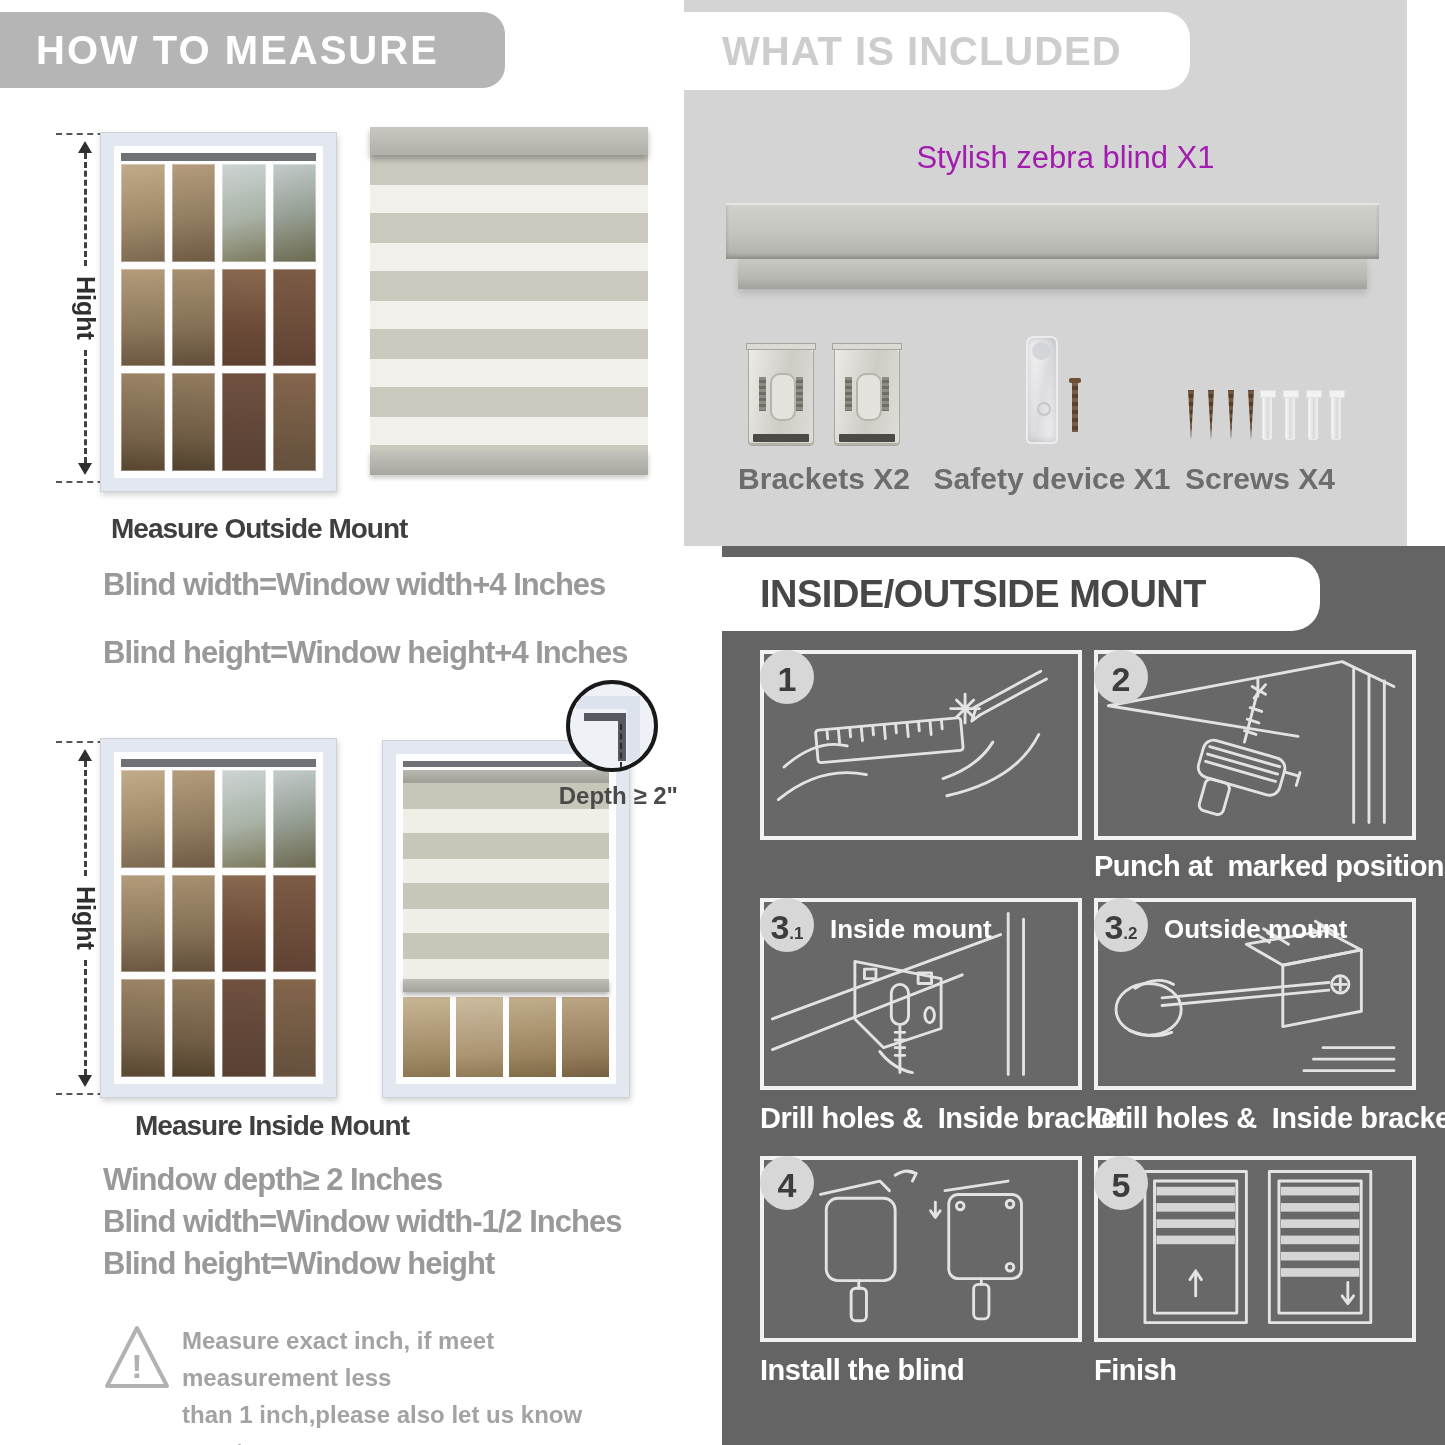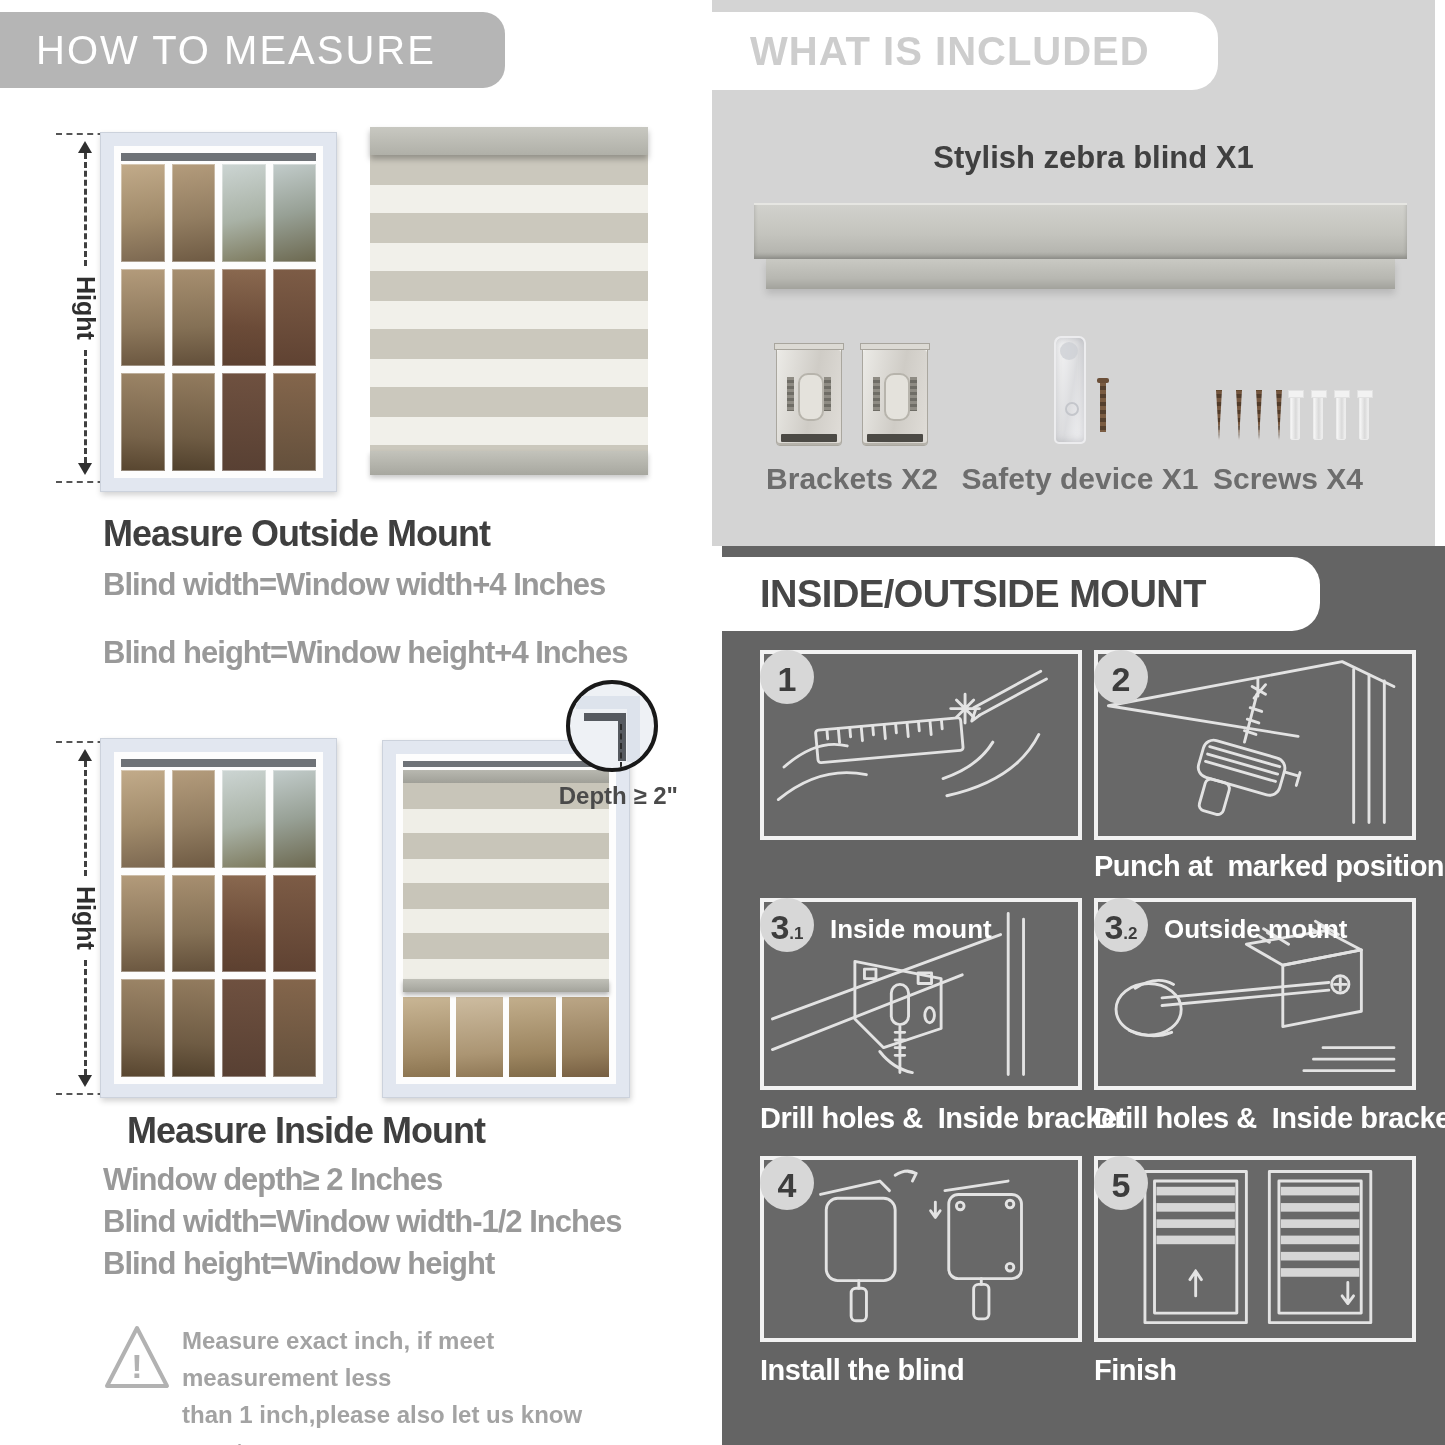--- a/index.html
+++ b/index.html
@@ -6,21 +6,21 @@
     --light:#d4d4d4; --dark:#646464; --heading:#3f3f3f; --muted:#999999;
     --railA:#c6c6bf; --railB:#a9a9a1;
   }
   *{margin:0;padding:0;box-sizing:border-box;}
   body{background:#fff;}
   .page{position:relative;width:1445px;height:1445px;background:#fff;overflow:hidden;
         font-family:"Liberation Sans","DejaVu Sans",sans-serif;}
 
   
   .left-header{position:absolute;left:0;top:12px;width:505px;height:76px;background:#b5b5b5;
-    border-radius:0 22px 22px 0;color:#fff;font-size:40px;font-weight:normal;line-height:76px;
+    border-radius:0 22px 22px 0;color:#fff;font-size:40px;font-weight:bold;line-height:76px;
     padding-left:36px;letter-spacing:2px;}
 
   
   .win{position:absolute;background:#e2e7f0;padding:13px;box-shadow:1px 3px 6px rgba(0,0,0,.18);
        border:1px solid #ccd2dc;}
   .win-in{background:#fdfdfd;padding:7px;height:100%;display:flex;flex-direction:column;}
   .roller{height:8px;background:#6e7277;margin-bottom:3px;}
   .sashes{display:flex;gap:7px;flex:1;}
   .sash{flex:1;display:grid;grid-template-columns:1fr 1fr;grid-template-rows:1fr 1fr 1fr;gap:7px;background:#fdfdfd;}
   .sash div{box-shadow:inset 0 0 0 1px rgba(255,255,255,.35);}
@@ -57,21 +57,21 @@
   .wlabel{font-size:25px;font-weight:bold;color:#2f2f2f;margin:0 8px;}
 
   
   .harrow{position:absolute;width:26px;display:flex;flex-direction:column;align-items:center;}
   .ah-u{width:0;height:0;border:7px solid transparent;border-bottom:12px solid #2f2f2f;}
   .ah-d{width:0;height:0;border:7px solid transparent;border-top:12px solid #2f2f2f;}
   .vdash{flex:1;width:0;border-left:3px dashed #3f3f3f;}
   .vlabel{writing-mode:vertical-rl;font-size:25px;font-weight:bold;color:#2f2f2f;background:#fff;padding:10px 1px;}
   .htick{position:absolute;width:58px;height:0;border-top:2px dashed #555;left:-16px;}
 
-  .mtitle{position:absolute;left:103px;font-size:36px;font-weight:bold;color:var(--heading);letter-spacing:-1px;}
+  .mtitle{position:absolute;left:111px;font-size:28px;font-weight:bold;color:var(--heading);letter-spacing:-1px;}
   .mline{position:absolute;left:103px;font-size:31px;font-weight:bold;color:var(--muted);letter-spacing:-1px;}
 
   
   .bwin-col{height:100%;display:flex;flex-direction:column;}
   .z-rail{height:13px;background:linear-gradient(180deg,#b8b8b0,#a0a098);}
   .z-body{height:196px;background:repeating-linear-gradient(180deg,#c8c5b9 0 26px,#efeee7 26px 50px);}
   .z-rail-b{height:13px;background:linear-gradient(180deg,#c0c0b8,#a3a39b);box-shadow:0 3px 4px rgba(0,0,0,.28);position:relative;z-index:2;}
   .b-glass{flex:1;display:grid;grid-template-columns:1fr 1fr 1fr 1fr;gap:6px;background:#fdfdfd;padding-top:5px;}
   .b-glass div:nth-child(1){background:linear-gradient(176deg,#c9b695,#a28b67 70%,#8a734f);}
   .b-glass div:nth-child(2){background:linear-gradient(176deg,#cdbca0,#ab9573 70%,#8f7856);}
@@ -83,26 +83,26 @@
   .mag-f1{position:absolute;left:6px;top:12px;width:64px;height:66px;border-top:13px solid #dde3ec;border-right:13px solid #dde3ec;}
   .mag-f2{position:absolute;left:14px;top:29px;width:42px;height:48px;border-top:8px solid #565a60;border-right:8px solid #565a60;}
   .mag-dash{position:absolute;left:50px;top:40px;height:44px;width:0;border-left:2px dashed #2b2b2b;}
   .depth{position:absolute;left:540px;top:782px;width:138px;text-align:right;font-size:24px;font-weight:bold;color:#4a4a4a;}
 
   .note-text{position:absolute;left:182px;top:1322px;width:460px;font-size:24px;font-weight:bold;
      color:#a3a3a3;line-height:37px;}
   .note-icon{position:absolute;left:100px;top:1318px;}
 
   
-  .included{position:absolute;left:712px;top:0;width:723px;height:546px;background:var(--light);}
+  .included{position:absolute;left:684px;top:0;width:723px;height:546px;background:var(--light);}
   .inc-header{position:absolute;left:0;top:12px;width:506px;height:78px;background:#fff;
      border-radius:0 26px 26px 0;color:#cdcdcd;font-size:40px;font-weight:bold;line-height:78px;
      padding-left:38px;letter-spacing:1px;}
   .product-label{position:absolute;left:0;top:140px;width:100%;text-align:center;
-     font-size:31px;font-weight:bold;color:#404040;padding-left:40px;}
+     font-size:31px;font-weight:normal;color:#a21caf;padding-left:40px;}
   .headrail{position:absolute;left:42px;top:203px;width:653px;height:56px;
      background:linear-gradient(180deg,#d2d2cd,#c4c4be 55%,#b0b0aa);
      box-shadow:inset 0 2px 0 #e6e6e2, inset 0 -3px 4px rgba(0,0,0,.2);}
   .headrail-under{position:absolute;left:54px;top:259px;width:629px;height:30px;
      background:linear-gradient(180deg,#c9c9c3,#b7b7b1 65%,#a2a29c);box-shadow:0 5px 7px rgba(0,0,0,.13);}
 
   .brackets{position:absolute;left:64px;top:346px;display:flex;gap:20px;}
   .bracket{position:relative;width:66px;height:100px;border:1px solid #aaa79f;border-radius:4px;
      background:linear-gradient(100deg,#ecebe7,#cfccc6 55%,#e0ddd8);
      box-shadow:inset 0 3px 0 #f6f5f2, inset 0 -2px 0 #b5b2aa;}

